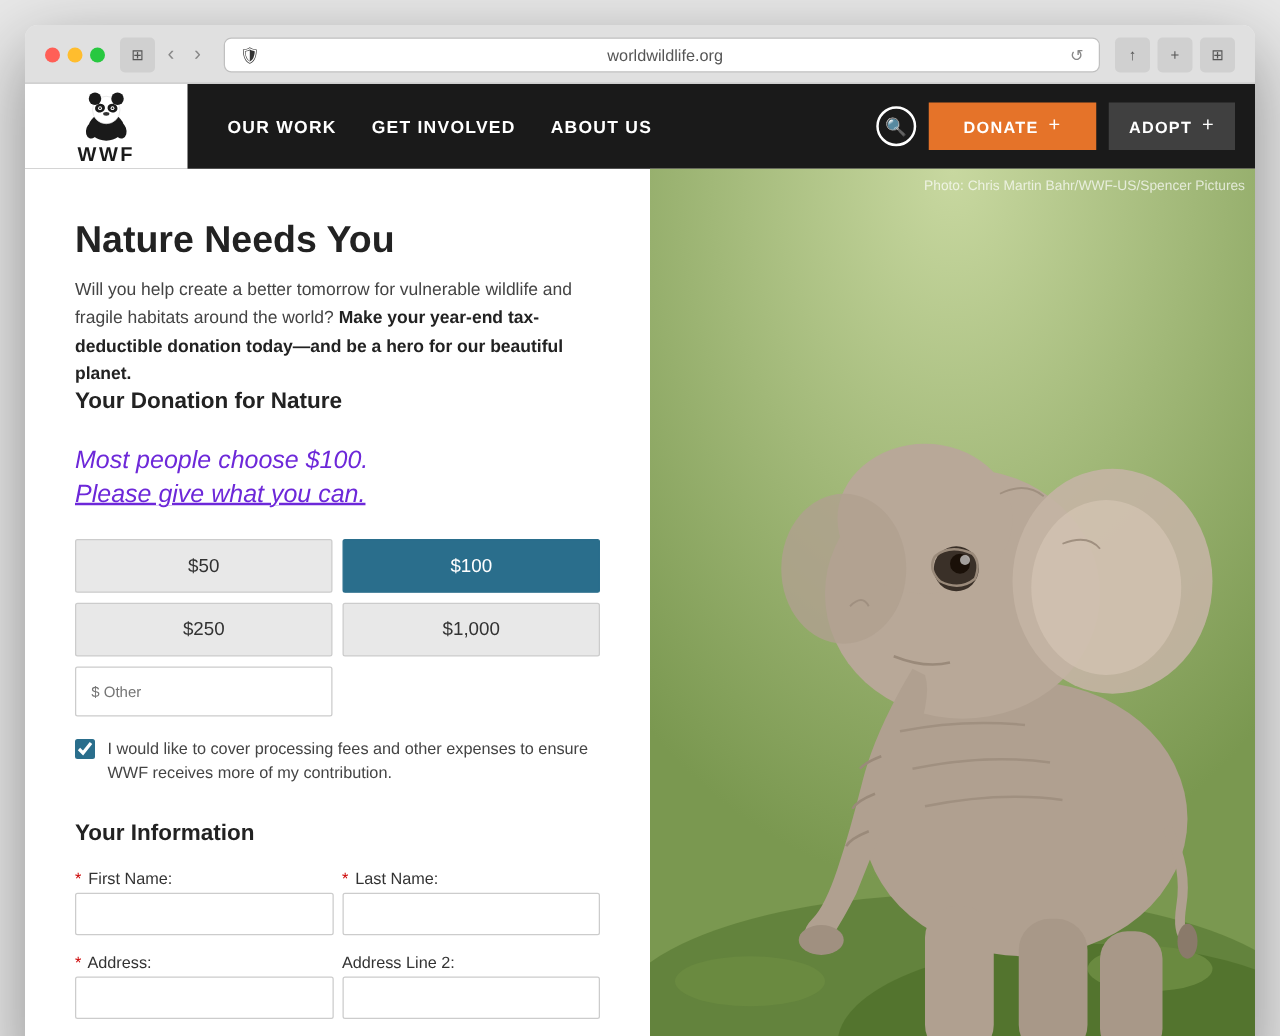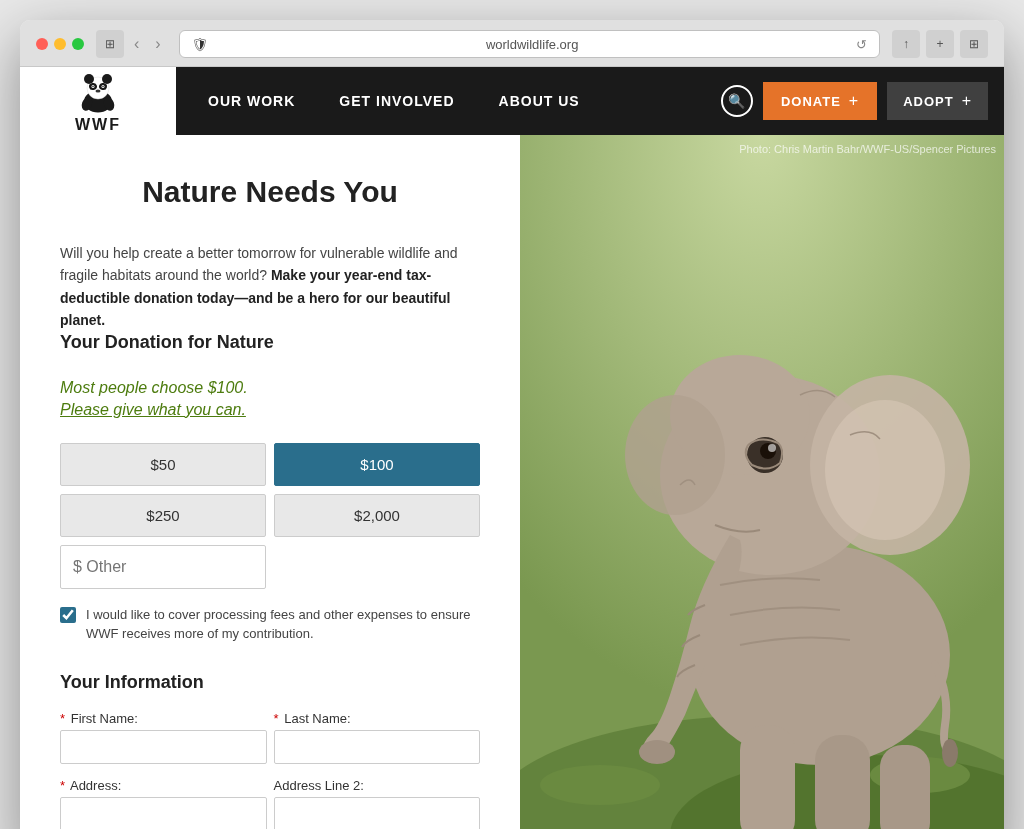--- a/index.html
+++ b/index.html
@@ -111,21 +111,21 @@
     
     .nav-bar {
       background: #1a1a1a;
       display: flex;
       align-items: stretch;
       height: 68px;
     }
 
     .logo-area {
       background: white;
-      width: 156px;
+      width: 130px;
       display: flex;
       align-items: center;
       justify-content: center;
       padding: 8px 16px;
       flex-shrink: 0;
     }
 
     .wwf-logo {
       display: flex;
       flex-direction: column;
@@ -137,21 +137,21 @@
       font-weight: 900;
       letter-spacing: 2px;
       color: #1a1a1a;
       margin-top: 2px;
     }
 
     .nav-links {
       display: flex;
       align-items: center;
       padding: 0 20px;
-      gap: 20px;
+      gap: 4px;
       flex: 1;
     }
 
     .nav-link {
       color: white;
       text-decoration: none;
       font-size: 14px;
       font-weight: 700;
       letter-spacing: 1px;
       text-transform: uppercase;
@@ -178,21 +178,21 @@
       display: flex;
       align-items: center;
       justify-content: center;
       font-size: 14px;
     }
 
     .donate-btn {
       background: #e57329;
       color: white;
       border: none;
-      padding: 10px 18px;
+      padding: 10px 28px;
       font-size: 13px;
       font-weight: 700;
       letter-spacing: 1px;
       cursor: pointer;
       display: flex;
       align-items: center;
       gap: 8px;
       text-transform: uppercase;
     }
 
@@ -227,22 +227,22 @@
       width: 500px;
       flex-shrink: 0;
       padding: 40px 40px;
       overflow-y: auto;
     }
 
     .main-heading {
       font-size: 30px;
       font-weight: 700;
       color: #222;
-      text-align: center;
-      margin-bottom: 33px;
+      text-align: left;
+      margin-bottom: 11px;
     }
 
     .intro-text {
       font-size: 14px;
       color: #444;
       line-height: 1.6;
     }
 
     .intro-text strong {
       font-weight: 700;
@@ -250,22 +250,22 @@
     }
 
     .section-title {
       font-size: 18px;
       font-weight: 700;
       color: #222;
       margin-bottom: 26px;
     }
 
     .suggestion-text {
-      color: #4d7c0f;
-      font-size: 16px;
+      color: #6d28d9;
+      font-size: 20px;
       font-style: italic;
       margin-bottom: 4px;
     }
 
     .donation-grid {
       display: grid;
       grid-template-columns: 1fr 1fr;
       gap: 8px;
       margin-bottom: 16px;
     }
@@ -285,21 +285,21 @@
     .donation-btn.selected {
       background: #2a6e8c;
       color: white;
       border-color: #2a6e8c;
     }
 
     .other-input {
       background: white;
       border: 1px solid #ccc;
       padding: 12px;
-      font-size: 16px;
+      font-size: 12px;
       color: #7f1d1d;
       border-radius: 2px;
       width: 100%;
     }
 
     .checkbox-row {
       display: flex;
       align-items: flex-start;
       gap: 10px;
       margin-bottom: 28px;
@@ -472,21 +472,21 @@
 
         <h2 class="section-title">Your Donation for Nature</h2>
 
         <p class="suggestion-text">Most people choose $100.</p>
         <p class="suggestion-text" style="margin-bottom:24px;text-decoration:underline;">Please give what you can.</p>
 
         <div class="donation-grid">
           <button class="donation-btn">$50</button>
           <button class="donation-btn selected">$100</button>
           <button class="donation-btn">$250</button>
-          <button class="donation-btn">$2,000</button>
+          <button class="donation-btn">$1,000</button>
           <input class="other-input" type="text" placeholder="$ Other" style="">
         </div>
 
         <div class="checkbox-row">
           <input type="checkbox" class="checkbox-input" checked="" style="">
           <label class="checkbox-label">I would like to cover processing fees and other expenses to ensure WWF receives more of my contribution.</label>
         </div>
 
         <h2 class="info-section-title">Your Information</h2>
 

